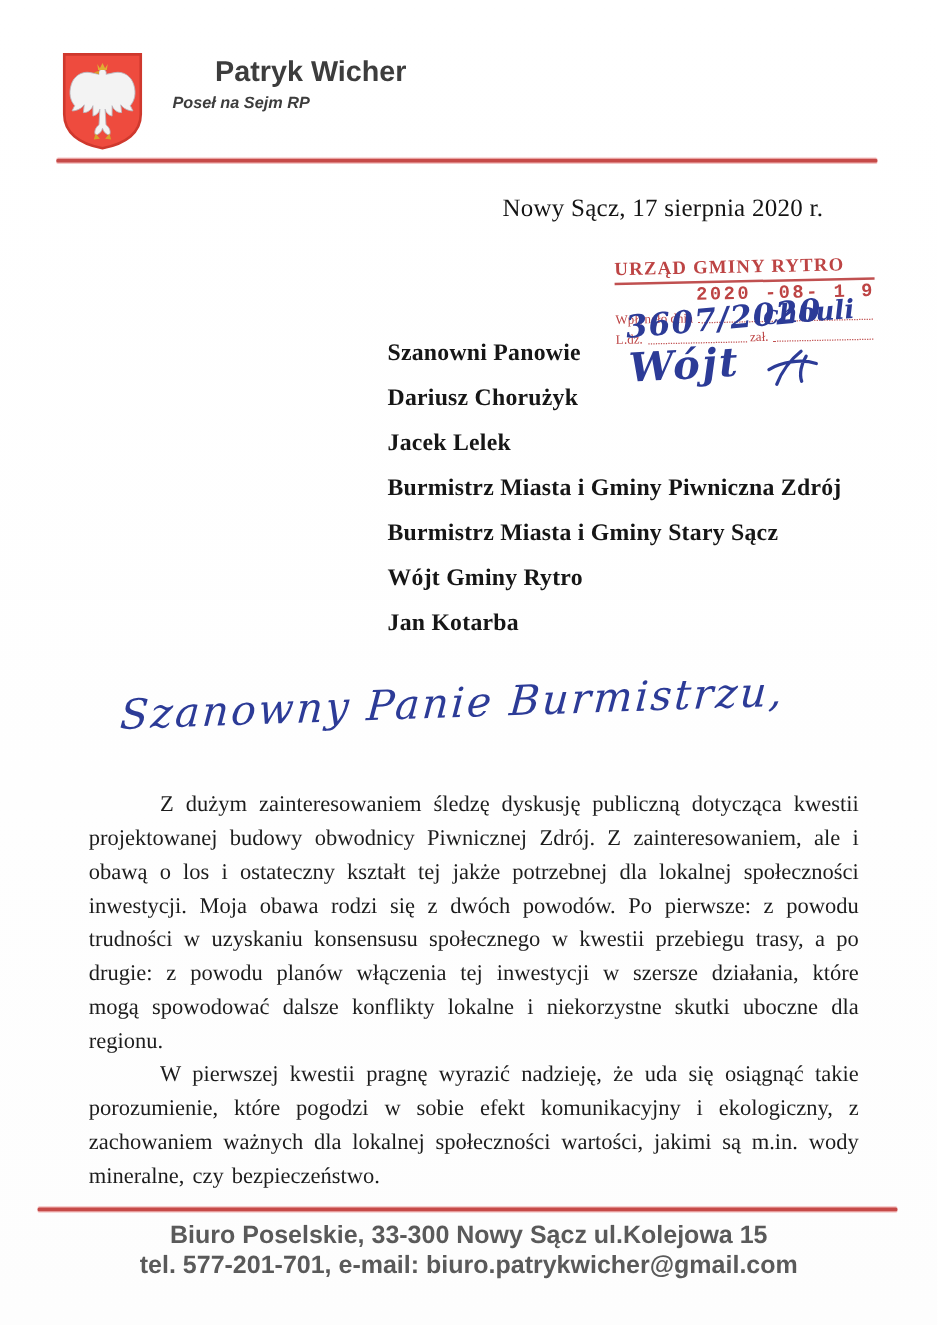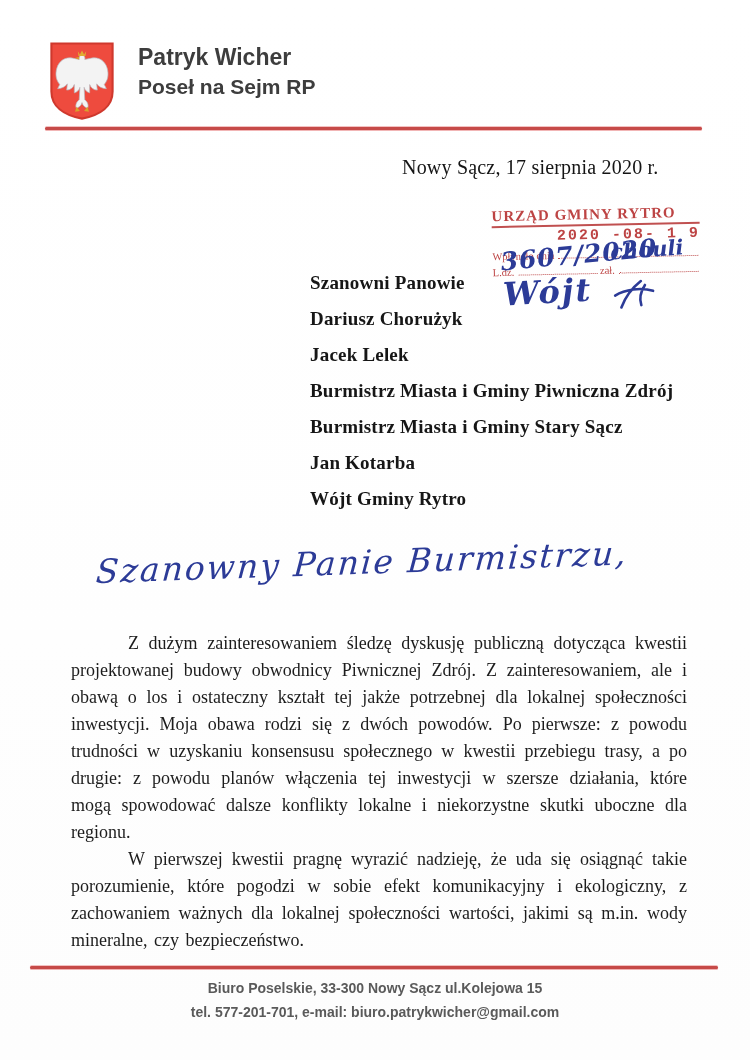--- a/index.html
+++ b/index.html
@@ -13,22 +13,22 @@
     color:#1d1d1d;
   }
 
   
   .crest { position:absolute; left:47px; top:40px; width:70px; height:80px; }
   .mp-name {
     position:absolute; left:138px; top:42px;
     font-family:"Liberation Sans", sans-serif;
     font-weight:bold; color:#3d3d3d; line-height:1.35;
   }
-  .mp-name .name  { font-size:23px; }
-  .mp-name .title { font-size:21px; }
+  .mp-name .name  { font-size:23px;margin-left:34px; }
+  .mp-name .title { font-size:13px;font-style:italic; }
   .rule {
     position:absolute; height:3px; background:#c64a48;
     box-shadow:0 1px 0 rgba(230,120,120,.55), 0 -1px 0 rgba(230,120,120,.45);
     border-radius:2px;
   }
   .rule.top    { left:45px;  width:657px; top:127px; }
   .rule.bottom { left:30px;  width:688px; top:966px; }
 
   
   .dateline {
@@ -88,21 +88,21 @@
     font-size:18px; line-height:27px; text-align:justify;
     text-indent:57px; color:#1c1c1c;
     word-spacing:2px;
   }
   .body p + p { margin-top:0; }
 
   
   .footer {
     position:absolute; left:0; top:976px; width:750px; text-align:center;
     font-family:"Liberation Sans", sans-serif; font-weight:bold;
-    font-size:14px; color:#5a5a5a; line-height:24px;
+    font-size:20px; color:#5a5a5a; line-height:24px;
   }
 </style>
 </head>
 <body>
 
 <div class="page">
 
   <svg class="crest" viewBox="0 0 100 115" aria-hidden="true">
     <path d="M6 5 H94 V74 C94 95 77 108 50 113 C23 108 6 95 6 74 Z" fill="#ee4b3e" stroke="#cf382d" stroke-width="3"></path>
     <path fill="#f3f3f3" stroke="#b9b9bf" stroke-width="1" d="
@@ -152,22 +152,22 @@
       <path d="M30 4 C22 10 14 20 10 30 M4 18 C14 12 30 10 42 14 M34 8 C30 14 28 22 30 28" fill="none" stroke="#2c3b97" stroke-width="2.6" stroke-linecap="round"></path>
     </svg>
   </div>
 
   <div class="recipients">
     <div class="r">Szanowni Panowie</div>
     <div class="r">Dariusz Chorużyk</div>
     <div class="r">Jacek Lelek</div>
     <div class="r">Burmistrz Miasta i Gminy Piwniczna Zdrój</div>
     <div class="r">Burmistrz Miasta i Gminy Stary Sącz</div>
+    <div class="r">Wójt Gminy Rytro</div>
     <div class="r">Jan Kotarba</div>
-    <div class="r">Wójt Gminy Rytro</div>
   </div>
 
   <div class="salutation">Szanowny Panie Burmistrzu,</div>
 
   <div class="body">
     <p>Z dużym zainteresowaniem śledzę dyskusję publiczną dotycząca kwestii projektowanej budowy obwodnicy Piwnicznej Zdrój. Z zainteresowaniem, ale i obawą o los i ostateczny kształt tej jakże potrzebnej dla lokalnej społeczności inwestycji. Moja obawa rodzi się z dwóch powodów. Po pierwsze: z powodu trudności w uzyskaniu konsensusu społecznego w kwestii przebiegu trasy, a po drugie: z powodu planów włączenia tej inwestycji w szersze działania, które mogą spowodować dalsze konflikty lokalne i niekorzystne skutki uboczne dla regionu.</p>
     <p>W pierwszej kwestii pragnę wyrazić nadzieję, że uda się osiągnąć takie porozumienie, które pogodzi w sobie efekt komunikacyjny i ekologiczny, z zachowaniem ważnych dla lokalnej społeczności wartości, jakimi są m.in. wody mineralne, czy bezpieczeństwo.</p>
   </div>
 
   <div class="rule bottom"></div>

